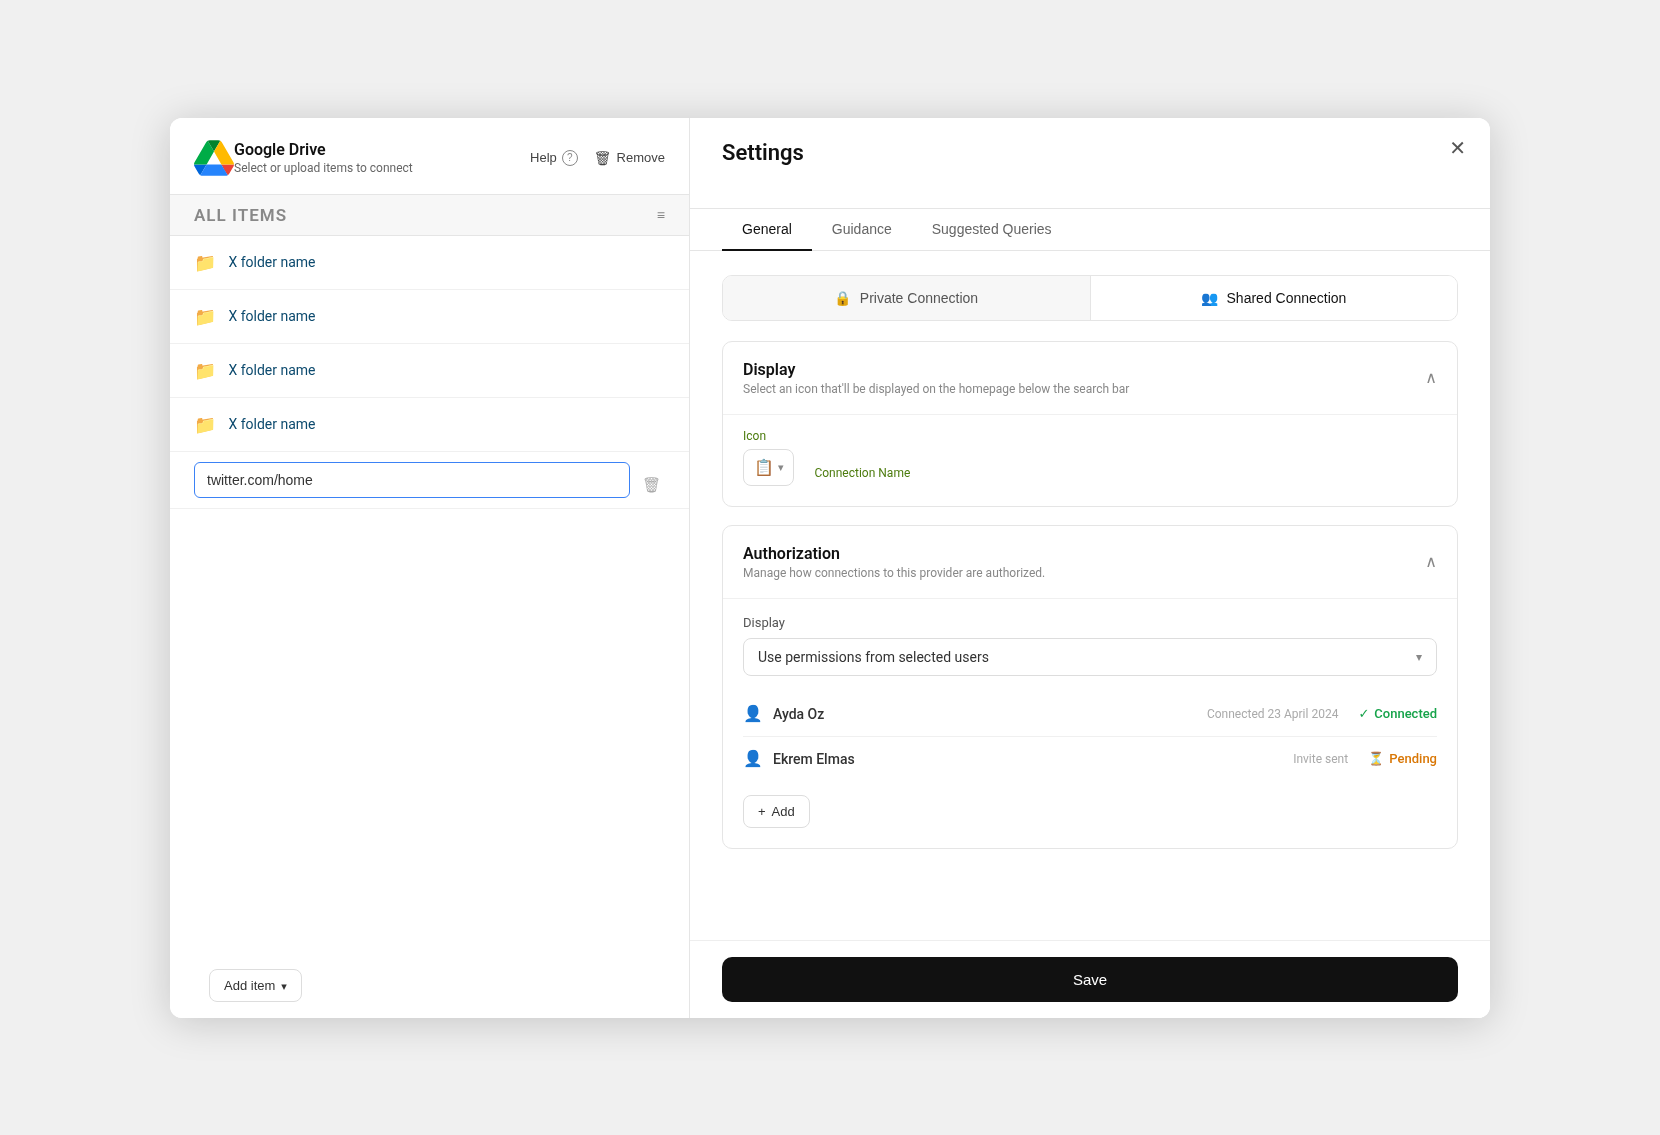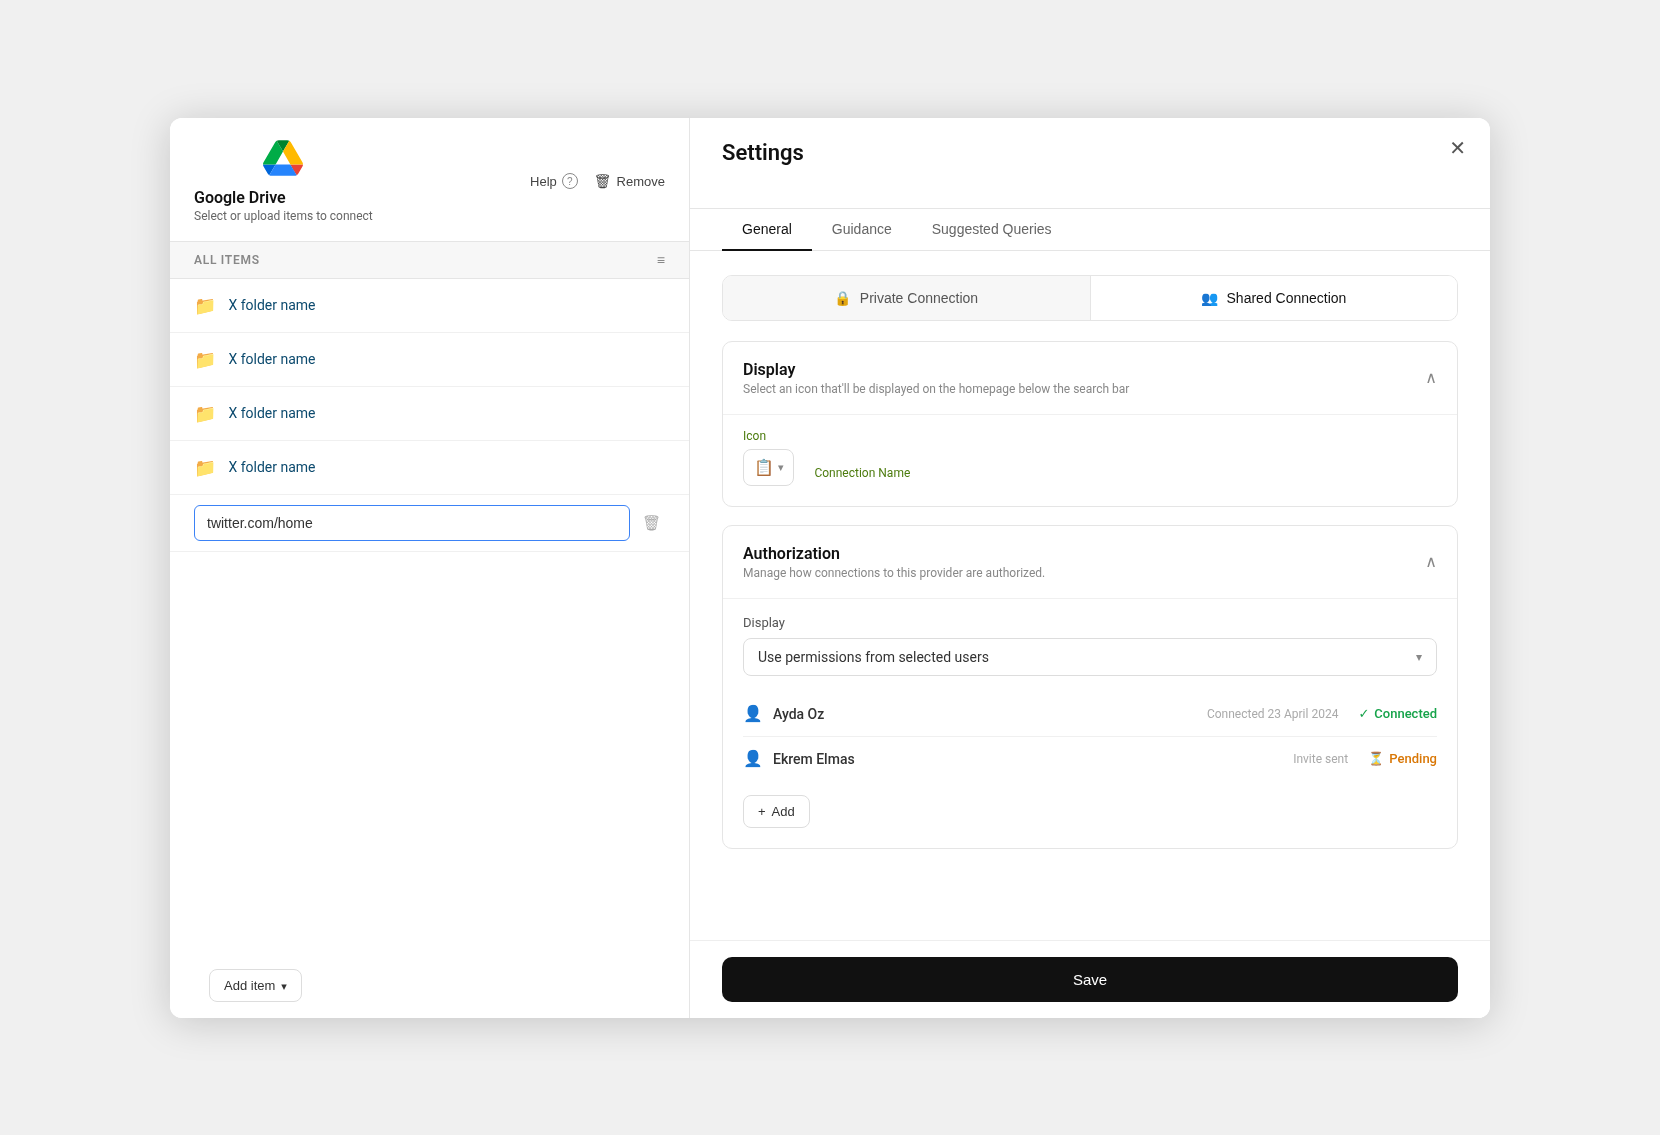--- a/index.html
+++ b/index.html
@@ -34,22 +34,20 @@
     .left-header {
       padding: 22px 24px 18px 24px;
       border-bottom: 1px solid #e5e5e5;
       display: flex;
       align-items: center;
       justify-content: space-between;
     }
     .logo-area {
       display: flex;
       align-items: center;
-      gap: 12px;
-      flex-direction: column;
     }
     .gdrive-logo {
       width: 40px;
       height: 36px;
     }
     .logo-text h1 {
       font-size: 16px;
       font-weight: 600;
       color: #111;
     }
@@ -96,21 +94,21 @@
     }
     .all-items-bar {
       display: flex;
       align-items: center;
       justify-content: space-between;
       padding: 10px 24px;
       background: #f7f7f7;
       border-bottom: 1px solid #e5e5e5;
     }
     .all-items-label {
-      font-size: 12px;
+      font-size: 17px;
       font-weight: 600;
       color: #888;
       letter-spacing: 0.06em;
       text-transform: uppercase;
     }
     .filter-icon {
       color: #888;
       font-size: 14px;
       cursor: pointer;
     }
@@ -130,21 +128,21 @@
     .folder-icon {
       font-size: 18px;
       color: #aaa;
     }
     .folder-name {
       font-size: 14px;
       color: #0c4a6e;
     }
     .url-input-row {
       display: flex;
-      align-items: center;
+      align-items: flex-end;
       gap: 8px;
       padding: 10px 24px;
       border-bottom: 1px solid #f0f0f0;
     }
     .url-input {
       flex: 1;
       padding: 9px 12px;
       border: 1.5px solid #3b82f6;
       border-radius: 6px;
       font-size: 14px;

